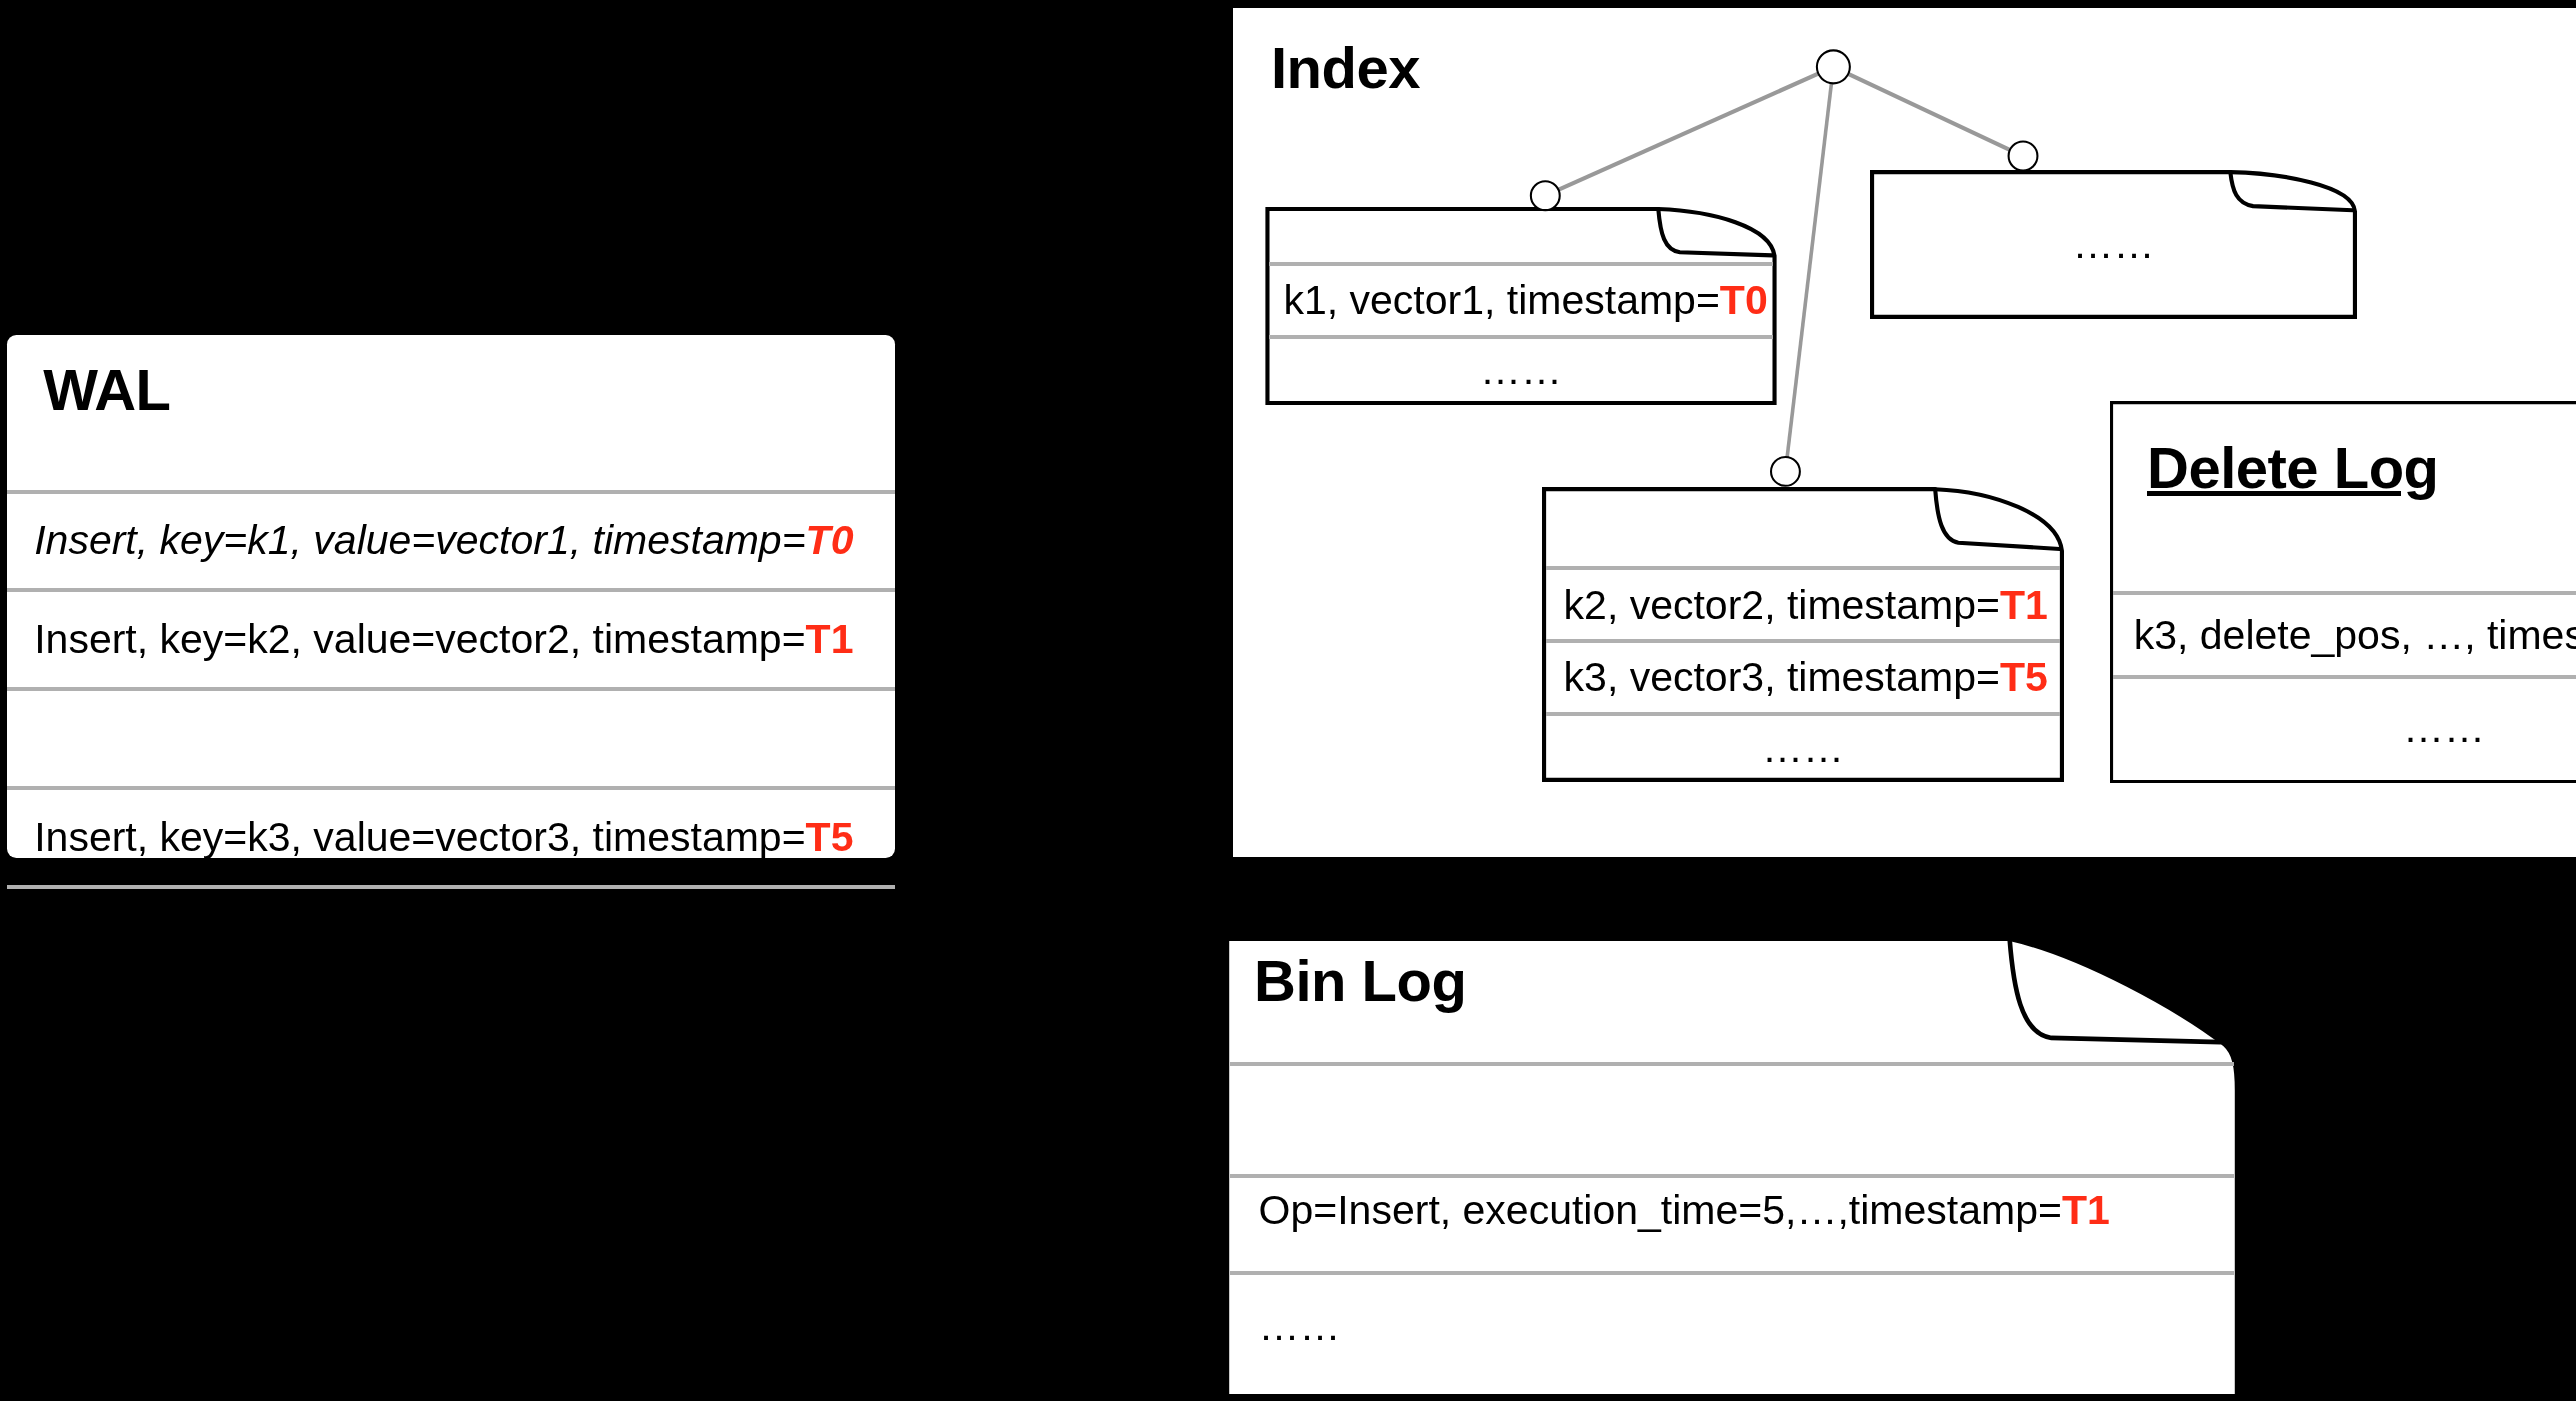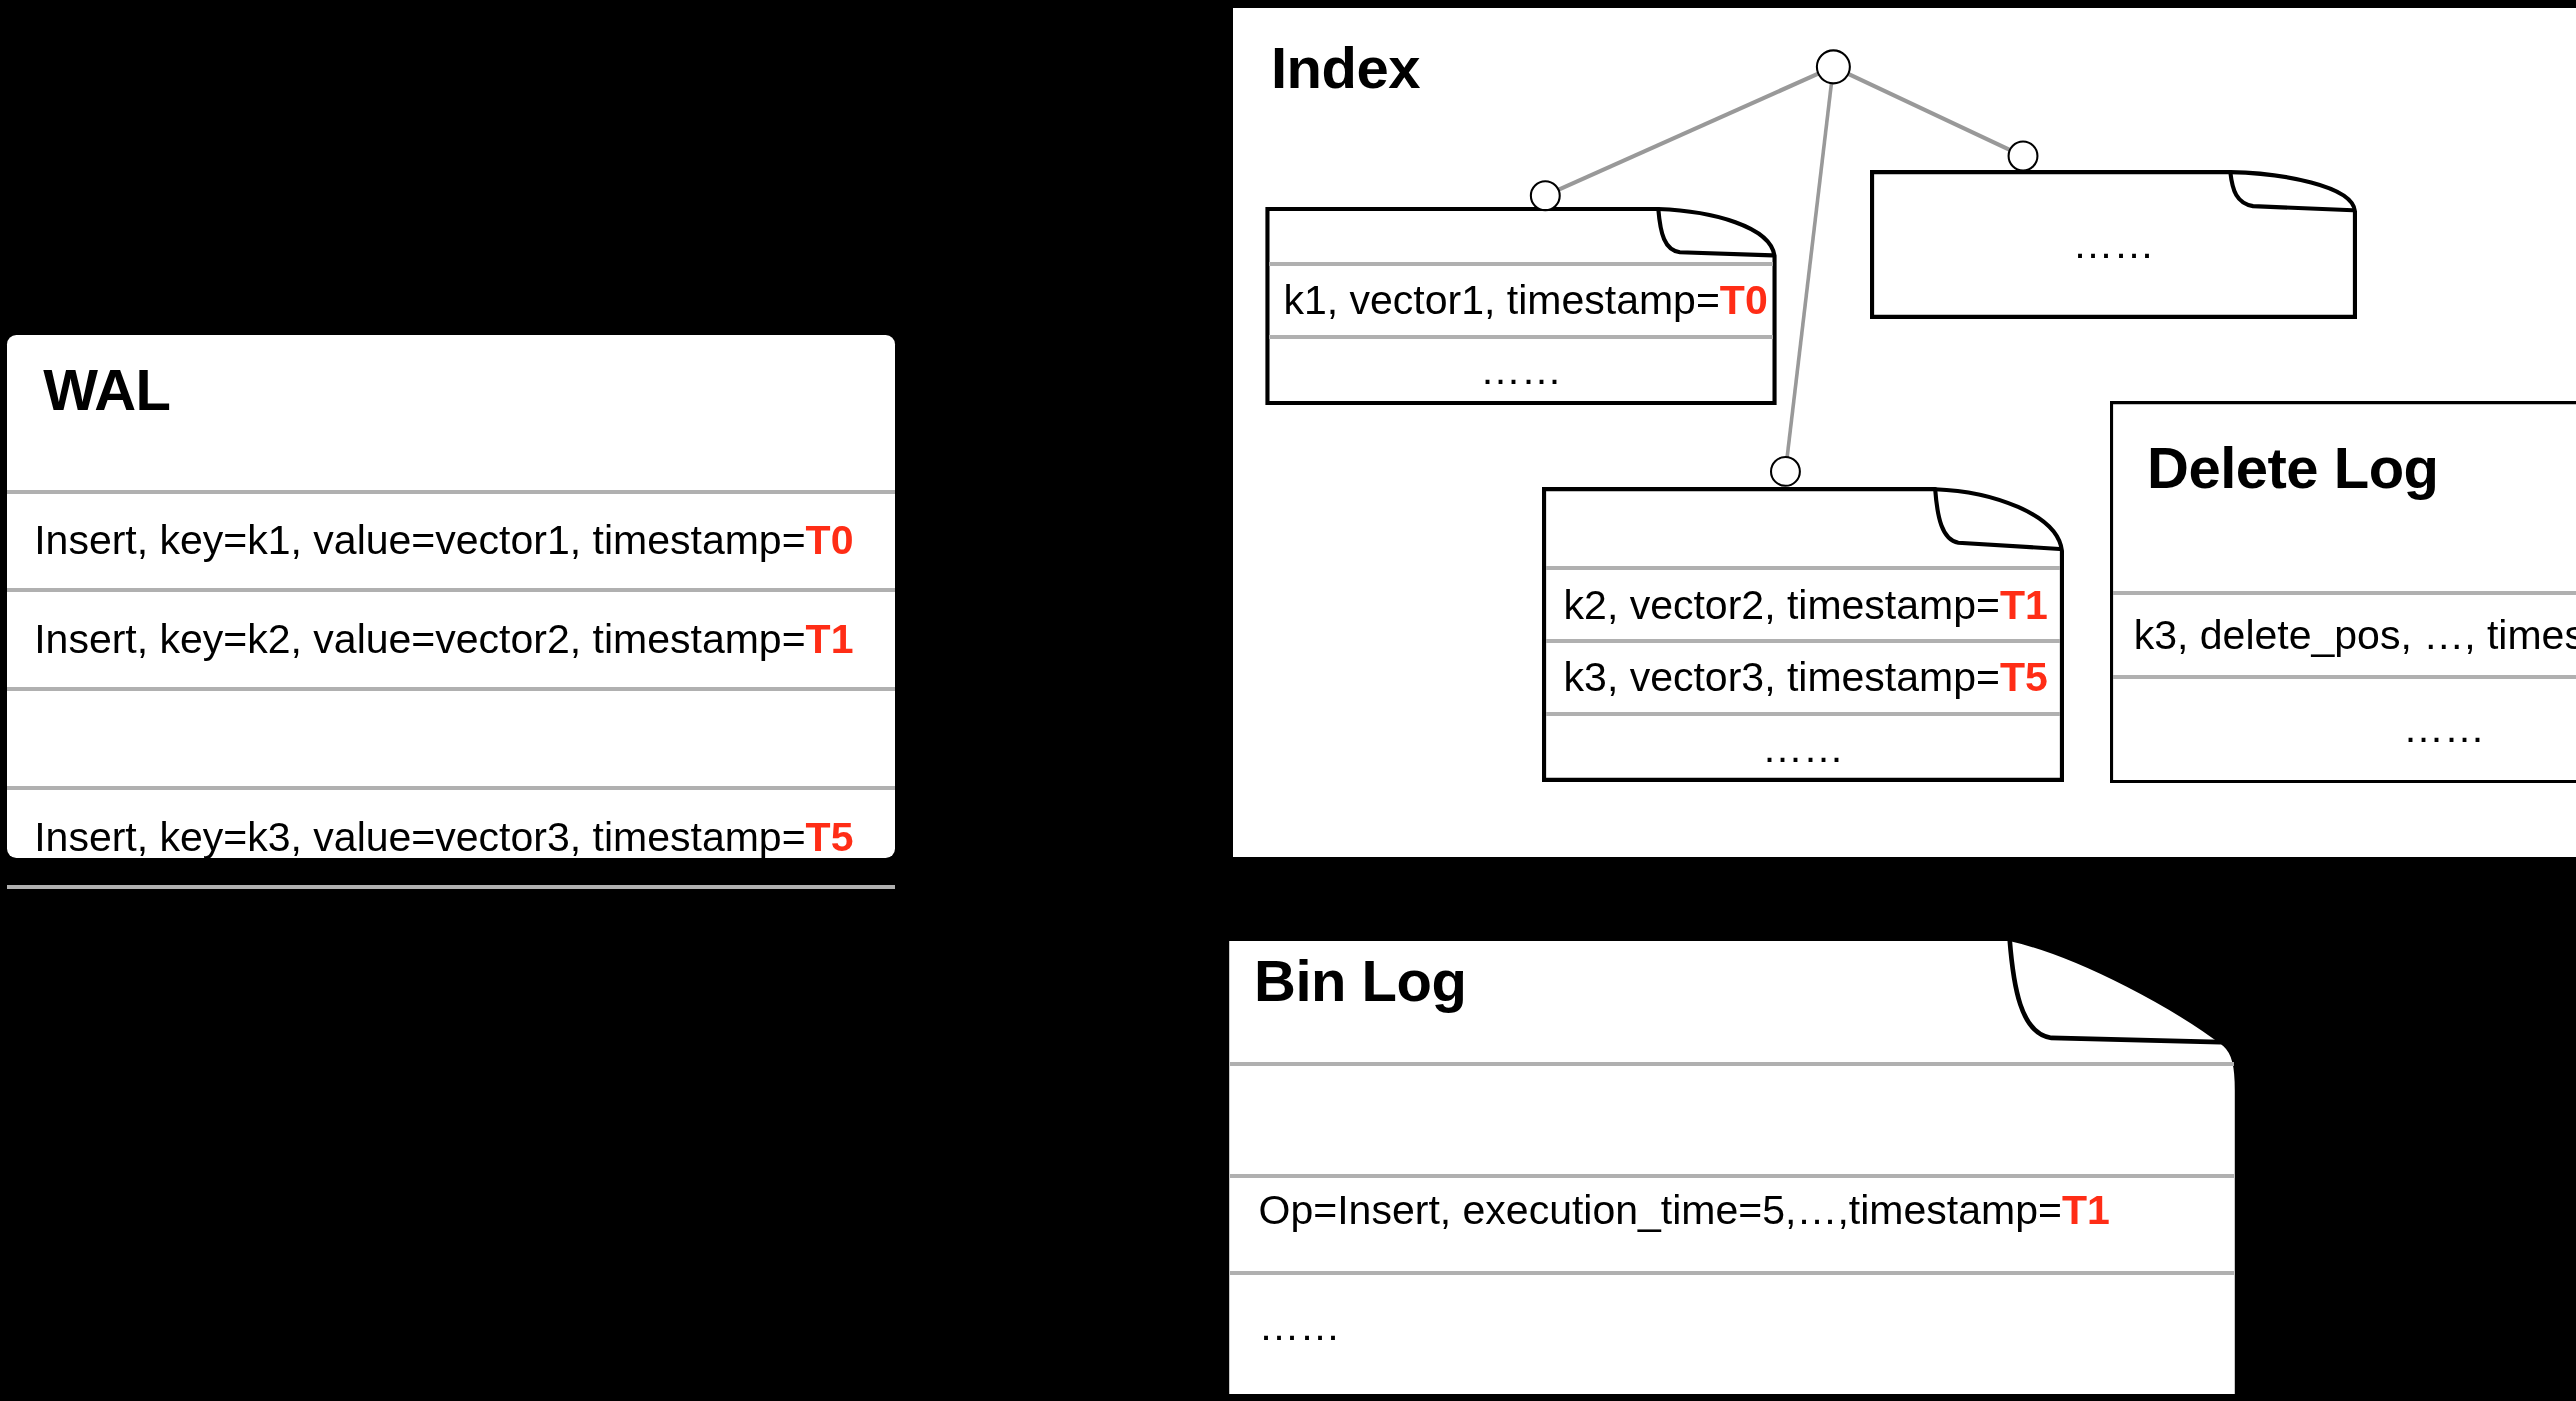--- a/index.html
+++ b/index.html
@@ -42,21 +42,21 @@
 
 <section id="wal" class="abs">
   <div class="abs panel-title" style="left:36px; top:20.6px;">WAL</div>
 
   <div class="divider" style="top:155px;"></div>
   <div class="divider" style="top:253px;"></div>
   <div class="divider" style="top:352px;"></div>
   <div class="divider" style="top:451px;"></div>
   <div class="divider" style="top:550px;"></div>
 
-  <div class="rowband" style="top:158px; height:95px;">
+  <div class="rowband" style="top:158px; height:95px;font-style:italic;">
     <span class="row-text"><span>Insert, key=k1, value=vector1, timestamp=</span><span class="ts">T0</span></span>
   </div>
   <div class="rowband" style="top:257px; height:95px;">
     <span class="row-text"><span>Insert, key=k2, value=vector2, timestamp=</span><span class="ts">T1</span></span>
   </div>
   <div class="rowband" style="top:455px; height:95px;">
     <span class="row-text"><span>Insert, key=k3, value=vector3, timestamp=</span><span class="ts">T5</span></span>
   </div>
   <div class="rowband" style="top:554px; height:113px;">
     <span class="row-text">……</span>
@@ -108,21 +108,21 @@
     <div class="rowband center" style="top:229px; height:64px;">
       <span class="row-text">……</span>
     </div>
   </div>
 
   <div class="doc" style="left:877px; top:393px; width:668px; height:382px;">
     <svg width="668" height="382" viewBox="0 0 1296 741">
       <path d="M3,3 L1008,3 C1100,16 1270,90 1293,188 L1293,738 L3,738 Z" fill="#ffffff" stroke="#000000" stroke-width="6"></path>
       <path d="M1008,3 C1014,78 1028,168 1080,176 L1288,186" fill="none" stroke="#000000" stroke-width="6" stroke-linecap="round"></path>
     </svg>
-    <div class="abs panel-title" style="left:37px; top:33px;">Delete Log</div>
+    <div class="abs panel-title" style="left:37px; top:33px;text-decoration:underline;">Delete Log</div>
     <div class="divider" style="top:190px; left:3.1px; right:3.1px;"></div>
     <div class="divider" style="top:274px; left:3.1px; right:3.1px;"></div>
     <div class="rowband" style="top:194px; height:80px; padding-left:19.6px;">
       <span class="row-text"><span>k3, delete_pos, …, timestamp=</span></span>
     </div>
     <div class="rowband center" style="top:277px; height:101px;">
       <span class="row-text">……</span>
     </div>
   </div>
 

